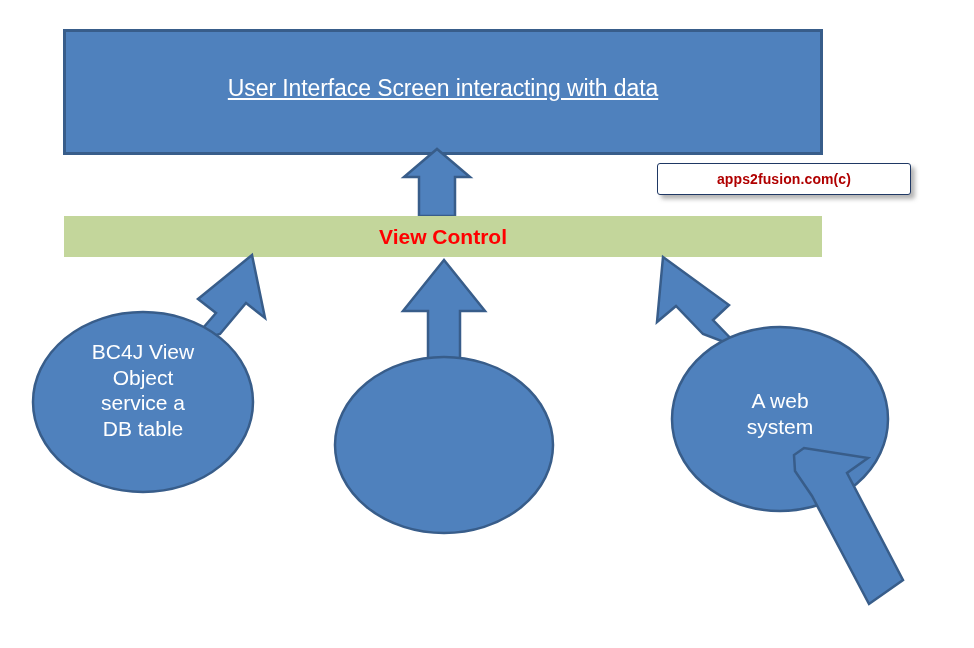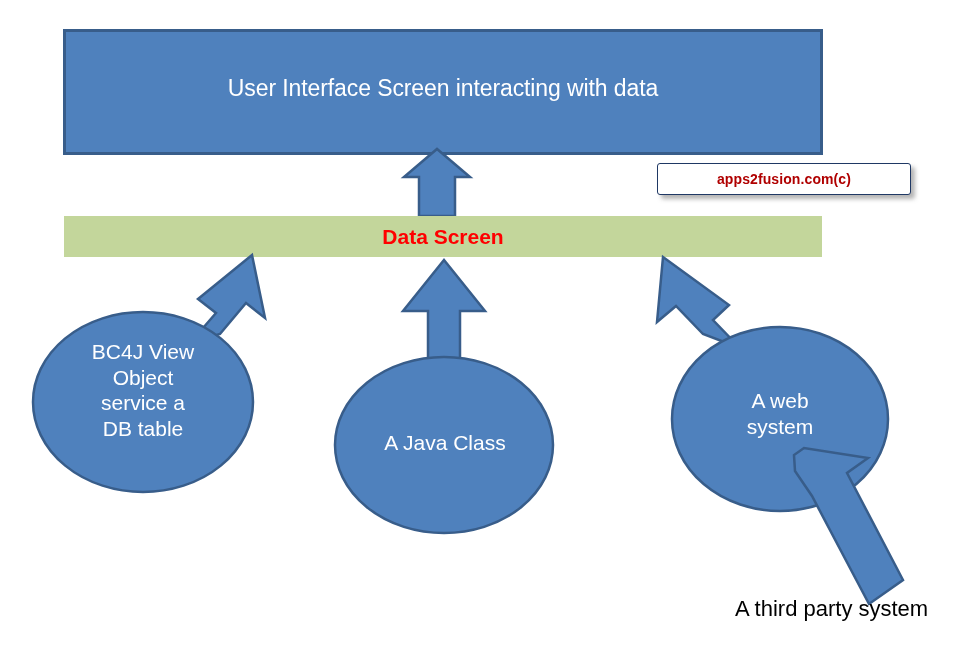--- a/index.html
+++ b/index.html
@@ -33,20 +33,21 @@
     white-space: pre-line;
     pointer-events: none;
   }
   #ui-screen-label {
     left: 64px;
     top: 74px;
     width: 758px;
     color: #ffffff;
     font-size: 23px;
     letter-spacing: -0.1px;
+    text-decoration: underline;
   }
   #data-control-label {
     left: 64px;
     top: 224px;
     width: 758px;
     color: #ff0000;
     font-size: 21px;
     font-weight: bold;
   }
   #bc4j-label {
@@ -125,31 +126,29 @@
     <ellipse cx="143" cy="402" rx="110" ry="90" fill="#4F81BD" stroke="#385D8A" stroke-width="2.5"></ellipse>
 
     <ellipse cx="444" cy="445" rx="109" ry="88" fill="#4F81BD" stroke="#385D8A" stroke-width="2.5"></ellipse>
 
     <polygon points="795,471 812,496 869,604 903,580 847,473 868,458 804,448 794,455" fill="#4F81BD" stroke="#385D8A" stroke-width="2.5" stroke-linejoin="miter"></polygon>
 
   </svg>
 
   <div class="lbl" id="ui-screen-label">User Interface Screen interacting with data</div>
 
-  <div class="lbl" id="data-control-label">Data Screen</div>
+  <div class="lbl" id="data-control-label">View Control</div>
 
   <div class="lbl" id="bc4j-label">BC4J View
 Object
 service a
 DB table</div>
 
-  <div class="lbl" id="java-label">A Java Class</div>
 
   <div class="lbl" id="webservice-label">A web
 system</div>
 
-  <div class="lbl" id="third-party-label">A third party system</div>
 
   <div id="watermark-box">
     <span id="watermark-text">apps2fusion.com(c)</span>
   </div>
 
 </div>
 
 </body></html>

